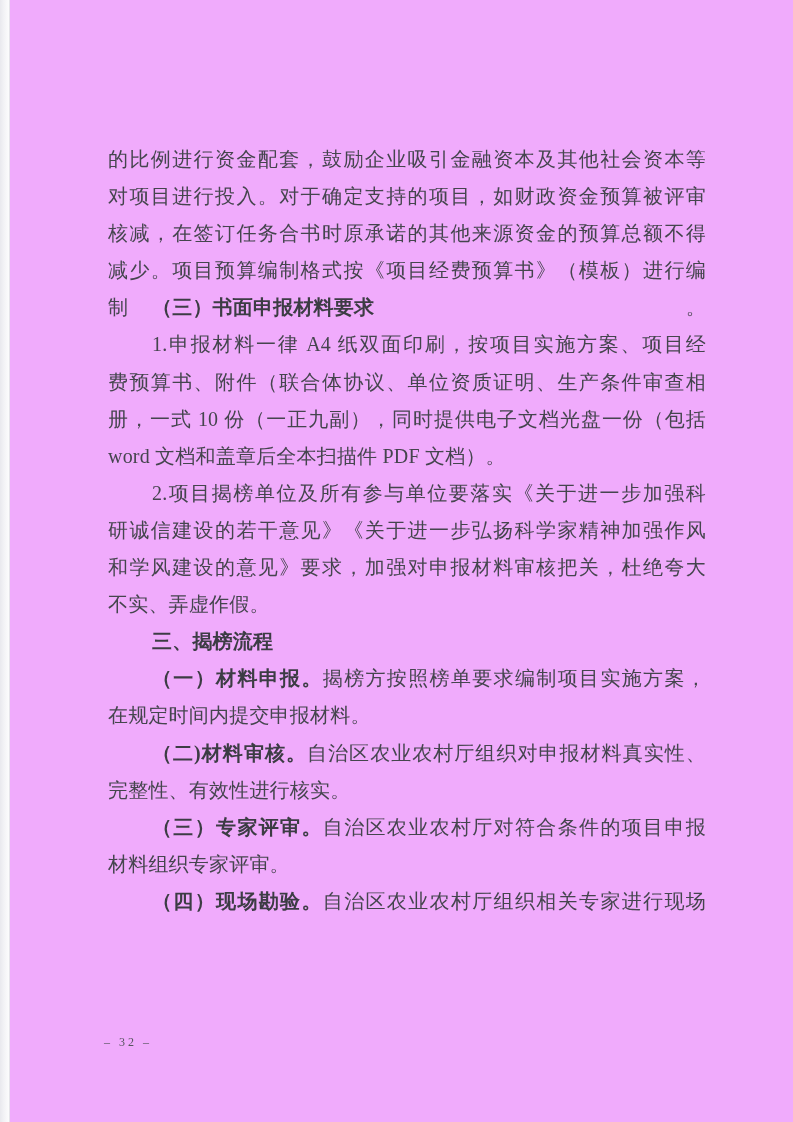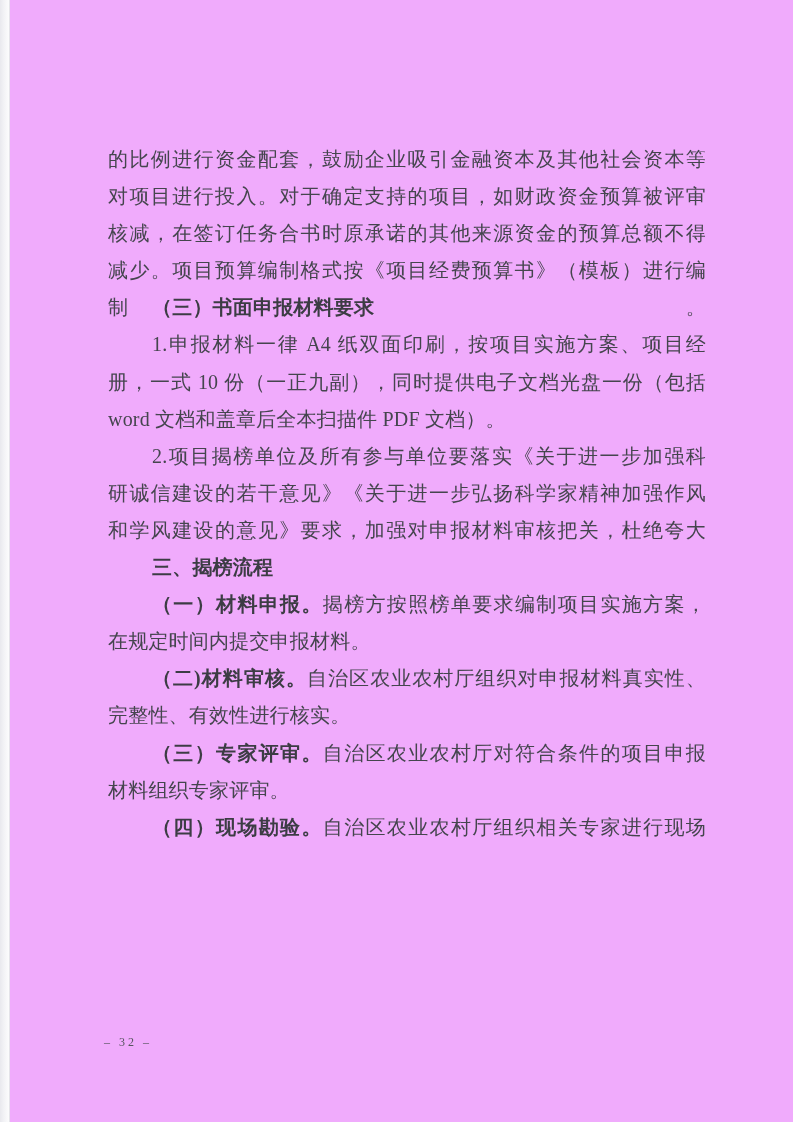--- a/index.html
+++ b/index.html
@@ -71,25 +71,27 @@
 
 <div class="scan-page">
   <div class="scan-edge"></div>
   <div class="text-block" id="textBlock">
       <div class="line justify"><span>的比例进行资金配套，鼓励企业吸引金融资本及其他社会资本等</span></div>
       <div class="line justify"><span>对项目进行投入。对于确定支持的项目，如财政资金预算被评审</span></div>
       <div class="line justify"><span>核减，在签订任务合书时原承诺的其他来源资金的预算总额不得</span></div>
       <div class="line justify"><span>减少。项目预算编制格式按《项目经费预算书》（模板）进行编制。</span></div>
       <div class="line indent bold"><span>（三）书面申报材料要求</span></div>
       <div class="line indent justify"><span>1.申报材料一律 A4 纸双面印刷，按项目实施方案、项目经</span></div>
+      <div class="line justify"><span>费预算书、附件（联合体协议、单位资质证明、生产条件审查相</span></div>
       <div class="line justify"><span>册，一式 10 份（一正九副），同时提供电子文档光盘一份（包括</span></div>
       <div class="line"><span>word 文档和盖章后全本扫描件 PDF 文档）。</span></div>
       <div class="line indent justify"><span>2.项目揭榜单位及所有参与单位要落实《关于进一步加强科</span></div>
       <div class="line justify"><span>研诚信建设的若干意见》《关于进一步弘扬科学家精神加强作风</span></div>
       <div class="line justify"><span>和学风建设的意见》要求，加强对申报材料审核把关，杜绝夸大</span></div>
+      <div class="line"><span>不实、弄虚作假。</span></div>
       <div class="line indent bold"><span>三、揭榜流程</span></div>
       <div class="line indent justify"><span class="b">（一）材料申报。</span><span>揭榜方按照榜单要求编制项目实施方案，</span></div>
       <div class="line"><span>在规定时间内提交申报材料。</span></div>
       <div class="line indent justify"><span class="b">（二)材料审核。</span><span>自治区农业农村厅组织对申报材料真实性、</span></div>
       <div class="line"><span>完整性、有效性进行核实。</span></div>
       <div class="line indent justify"><span class="b">（三）专家评审。</span><span>自治区农业农村厅对符合条件的项目申报</span></div>
       <div class="line"><span>材料组织专家评审。</span></div>
       <div class="line indent justify"><span class="b">（四）现场勘验。</span><span>自治区农业农村厅组织相关专家进行现场</span></div>
     </div>
   <div class="page-number">– 32 –</div>

